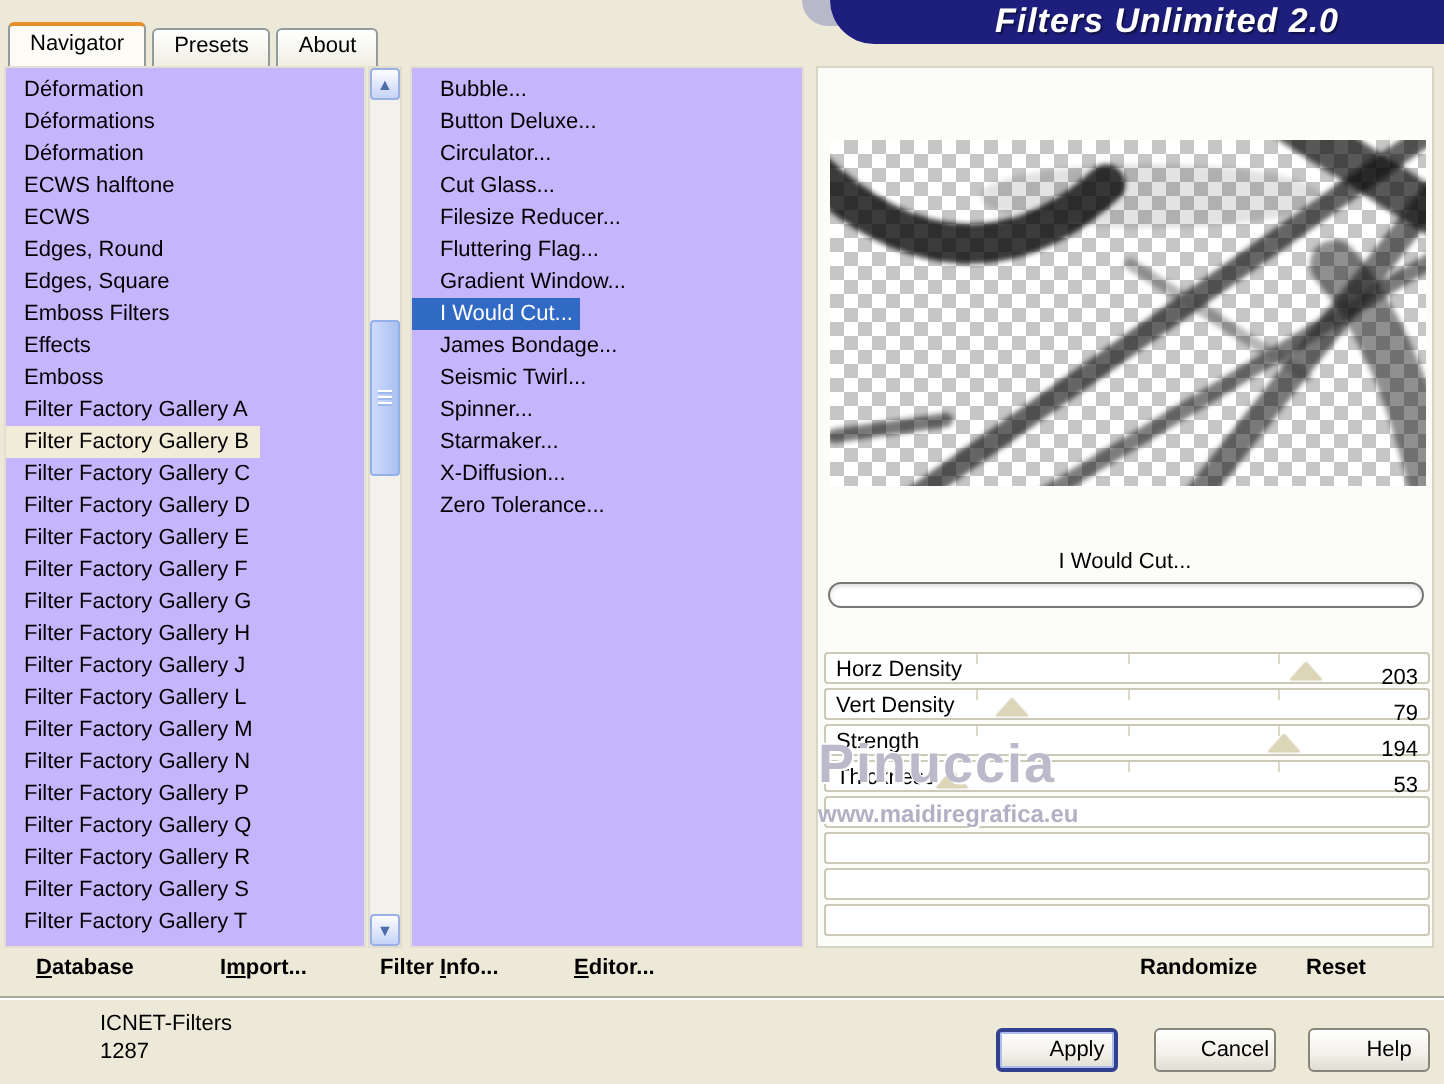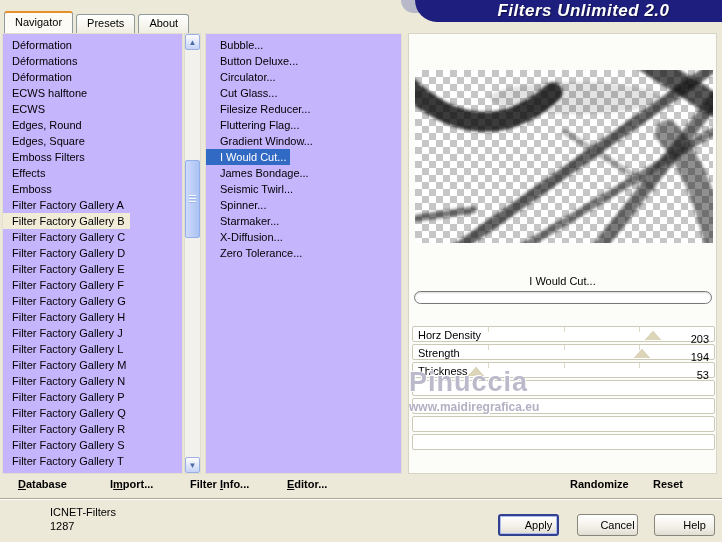--- a/index.html
+++ b/index.html
@@ -234,20 +234,28 @@
           <div class="tick t50"></div>
           <div class="tick t75"></div>
           <span class="slabel">Horz Density</span>
           <span class="svalue">203</span>
           <div class="thumb" style="left:79.6%"></div>
         </div>
         <div class="srow">
           <div class="tick t25"></div>
           <div class="tick t50"></div>
           <div class="tick t75"></div>
+          <span class="slabel">Vert Density</span>
+          <span class="svalue">79</span>
+          <div class="thumb" style="left:31.0%"></div>
+        </div>
+        <div class="srow">
+          <div class="tick t25"></div>
+          <div class="tick t50"></div>
+          <div class="tick t75"></div>
           <span class="slabel">Strength</span>
           <span class="svalue">194</span>
           <div class="thumb" style="left:76.1%"></div>
         </div>
         <div class="srow">
           <div class="tick t25"></div>
           <div class="tick t50"></div>
           <div class="tick t75"></div>
           <span class="slabel">Thickness</span>
           <span class="svalue">53</span>

